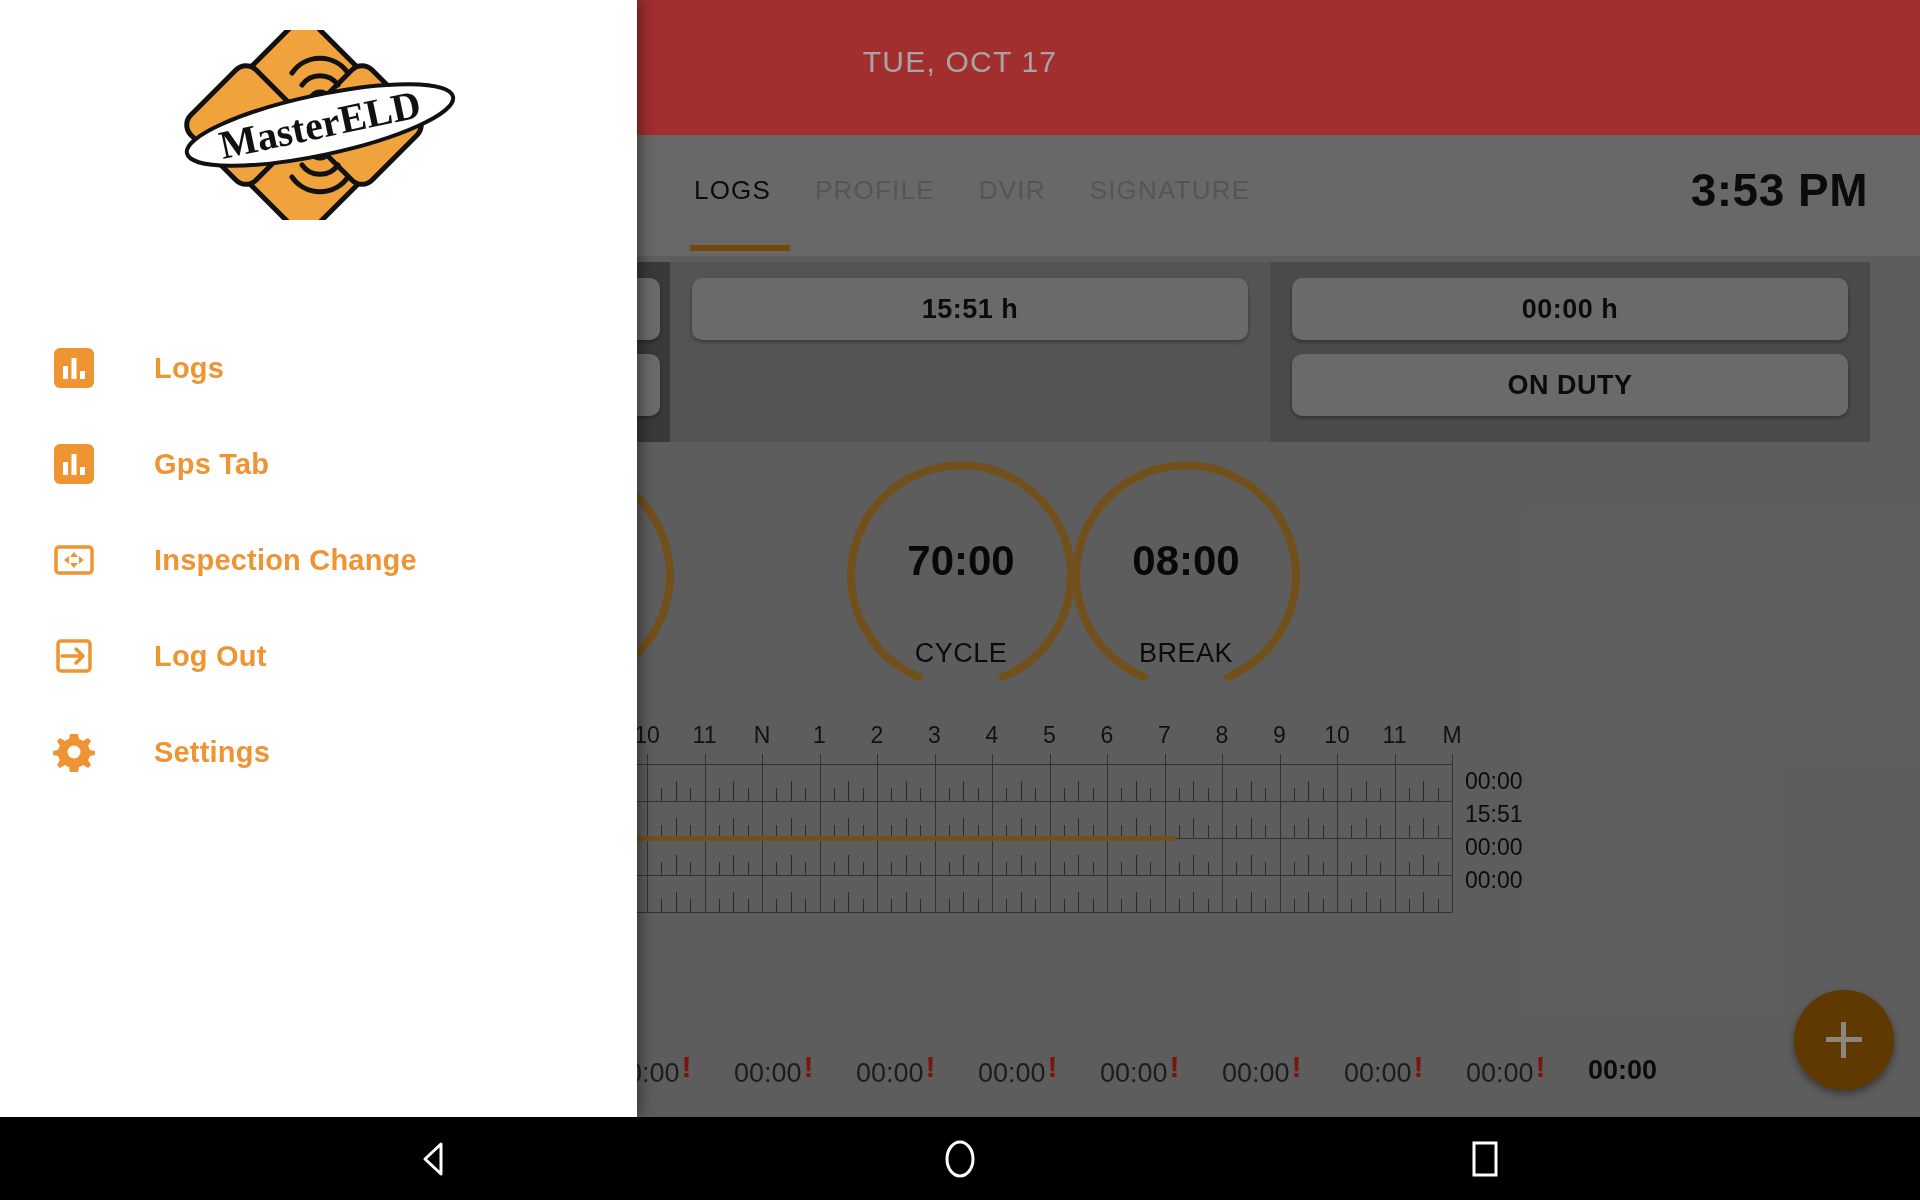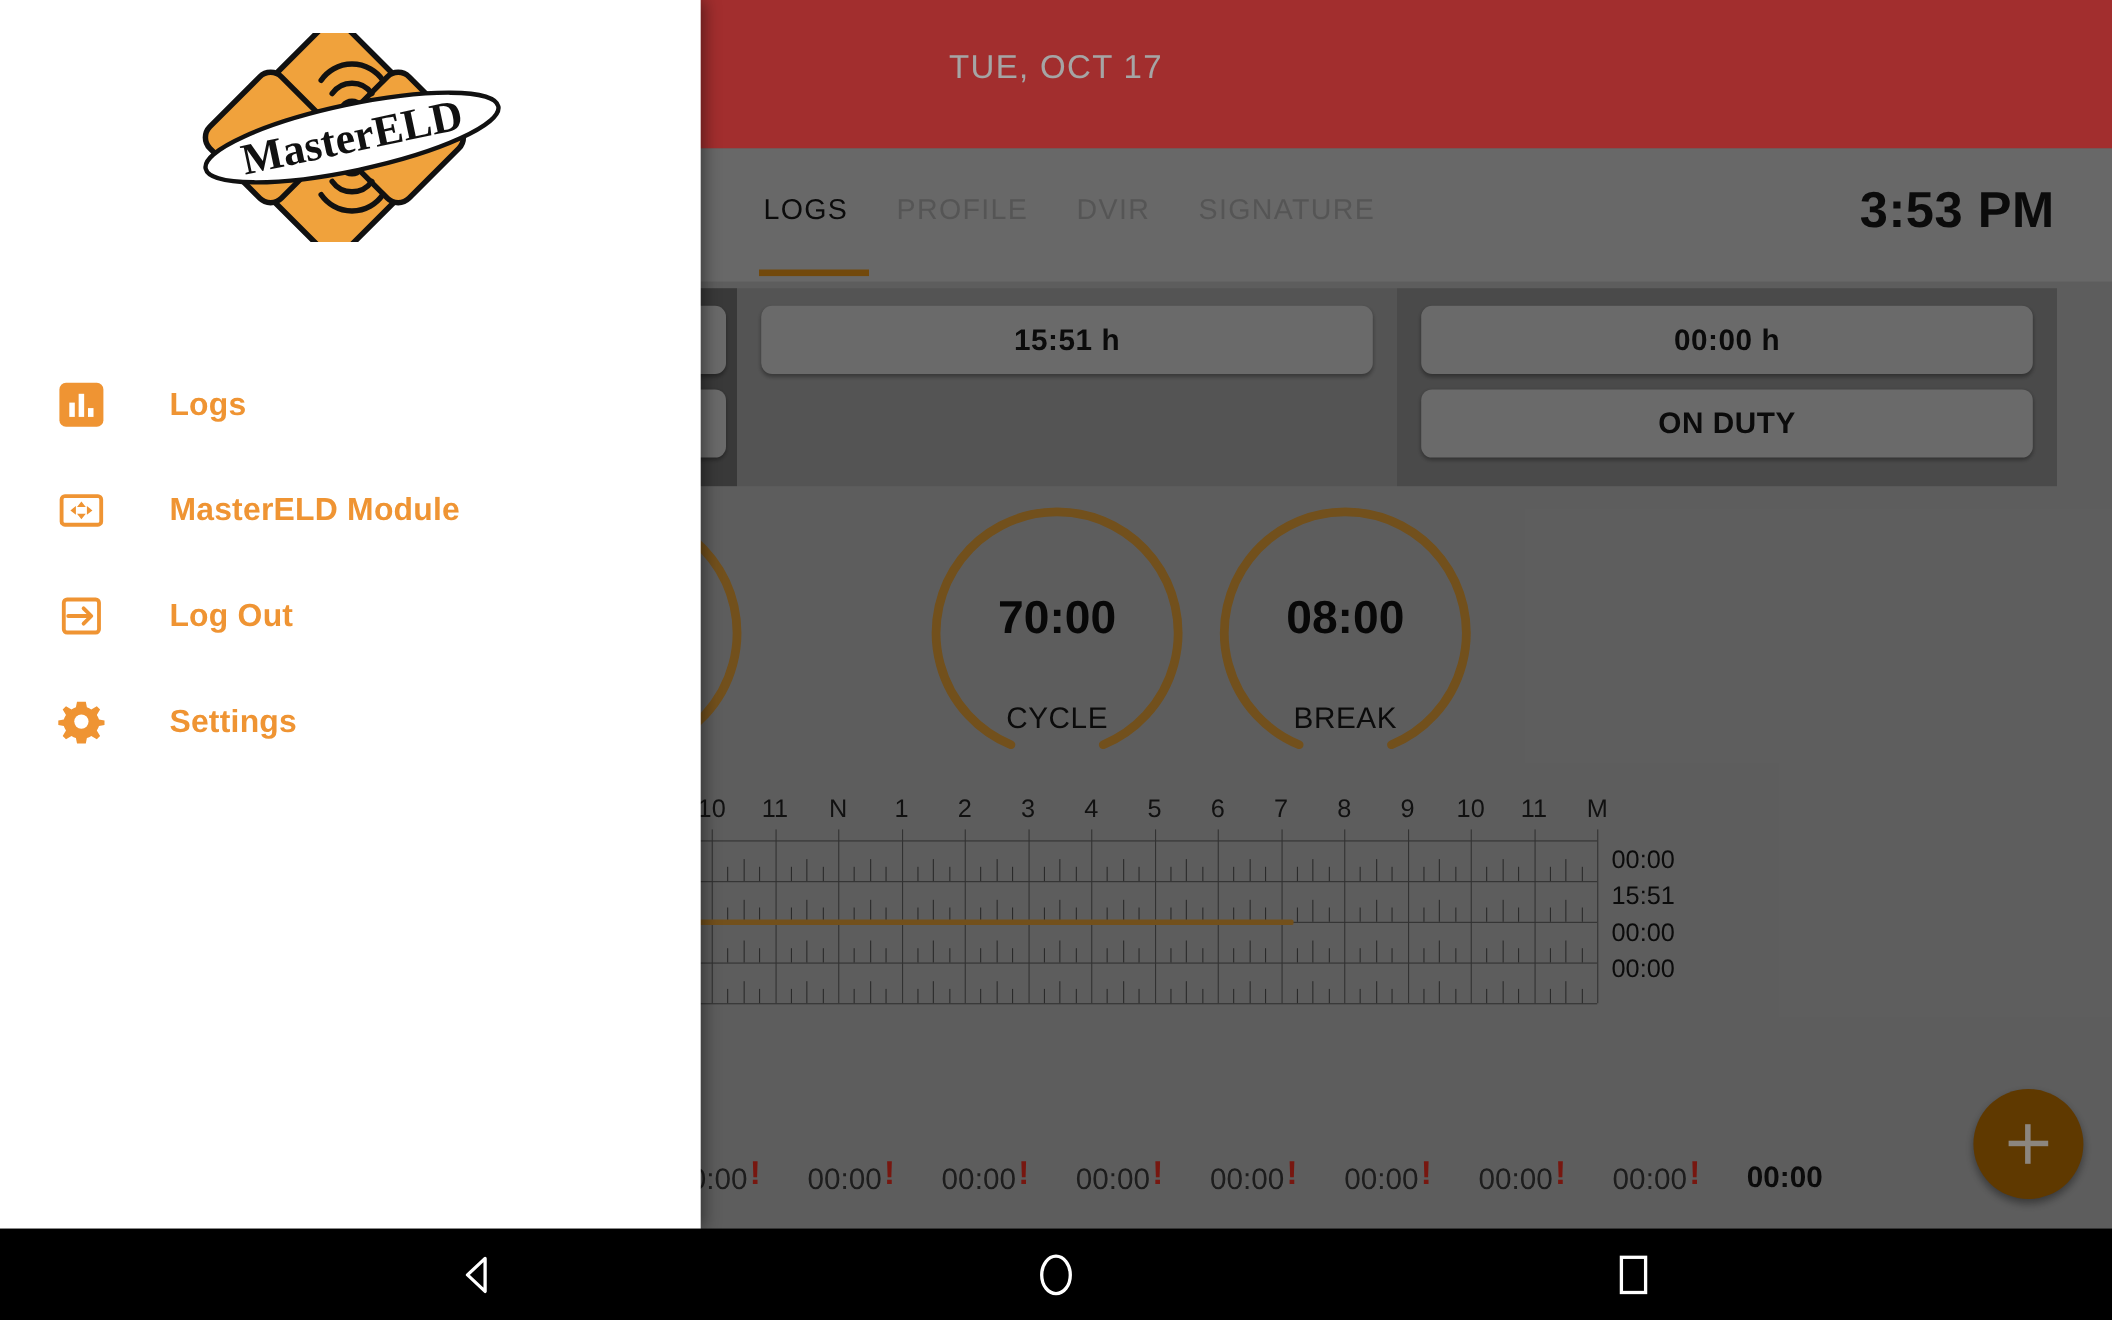--- a/index.html
+++ b/index.html
@@ -139,21 +139,21 @@
           <path d="M 78 222 A 110 110 0 1 1 162 222" fill="none" stroke="#a8762a" stroke-width="8" stroke-linecap="round"></path>
         </svg>
       </div>
       <div class="gauge" style="left:281px">
         <svg width="240" height="240" viewBox="0 0 240 240" aria-hidden="true">
           <path d="M 78 222 A 110 110 0 1 1 162 222" fill="none" stroke="#a8762a" stroke-width="8" stroke-linecap="round"></path>
         </svg>
         <div class="val">70:00</div>
         <div class="lbl">CYCLE</div>
       </div>
-      <div class="gauge" style="left:543px">
+      <div class="gauge" style="left:506px">
         <svg width="240" height="240" viewBox="0 0 240 240" aria-hidden="true">
           <path d="M 78 222 A 110 110 0 1 1 162 222" fill="none" stroke="#a8762a" stroke-width="8" stroke-linecap="round"></path>
         </svg>
         <div class="val">08:00</div>
         <div class="lbl">BREAK</div>
       </div>
     </div>
 
     <div class="chart">
       <div class="hour-labels" id="hour-labels">
@@ -451,24 +451,33 @@
           <span class="menu-icon"><svg width="44" height="44" viewBox="0 0 44 44">
               <rect x="2" y="2" width="40" height="40" rx="6" fill="#ef9433"></rect>
               <rect x="11" y="20" width="5" height="13" fill="#fff"></rect>
               <rect x="19.5" y="12" width="5" height="21" fill="#fff"></rect>
               <rect x="28" y="25" width="5" height="8" fill="#fff"></rect>
             </svg></span>
           <span class="menu-label">Logs</span>
         </div>
         <div class="menu-item">
           <span class="menu-icon"><svg width="44" height="44" viewBox="0 0 44 44">
+              <rect x="2" y="2" width="40" height="40" rx="6" fill="#ef9433"></rect>
+              <rect x="11" y="20" width="5" height="13" fill="#fff"></rect>
+              <rect x="19.5" y="12" width="5" height="21" fill="#fff"></rect>
+              <rect x="28" y="25" width="5" height="8" fill="#fff"></rect>
+            </svg></span>
+          <span class="menu-label">Gps Tab</span>
+        </div>
+        <div class="menu-item">
+          <span class="menu-icon"><svg width="44" height="44" viewBox="0 0 44 44">
               <rect x="4" y="9" width="36" height="26" rx="3" fill="none" stroke="#ef9433" stroke-width="3.5"></rect>
               <path d="M22 14 l4 5 h-8 z M22 30 l4 -5 h-8 z M12 22 l5 -4 v8 z M32 22 l-5 -4 v8 z" fill="#ef9433"></path>
             </svg></span>
-          <span class="menu-label">MasterELD Module</span>
+          <span class="menu-label">Inspection Change</span>
         </div>
         <div class="menu-item">
           <span class="menu-icon"><svg width="44" height="44" viewBox="0 0 44 44">
               <rect x="6" y="7" width="32" height="30" rx="3" fill="none" stroke="#ef9433" stroke-width="3.5"></rect>
               <path d="M10 22 h20 M24 15 l7 7 -7 7" fill="none" stroke="#ef9433" stroke-width="3.5" stroke-linecap="round" stroke-linejoin="round"></path>
             </svg></span>
           <span class="menu-label">Log Out</span>
         </div>
         <div class="menu-item">
           <span class="menu-icon"><svg width="44" height="44" viewBox="0 0 44 44">

